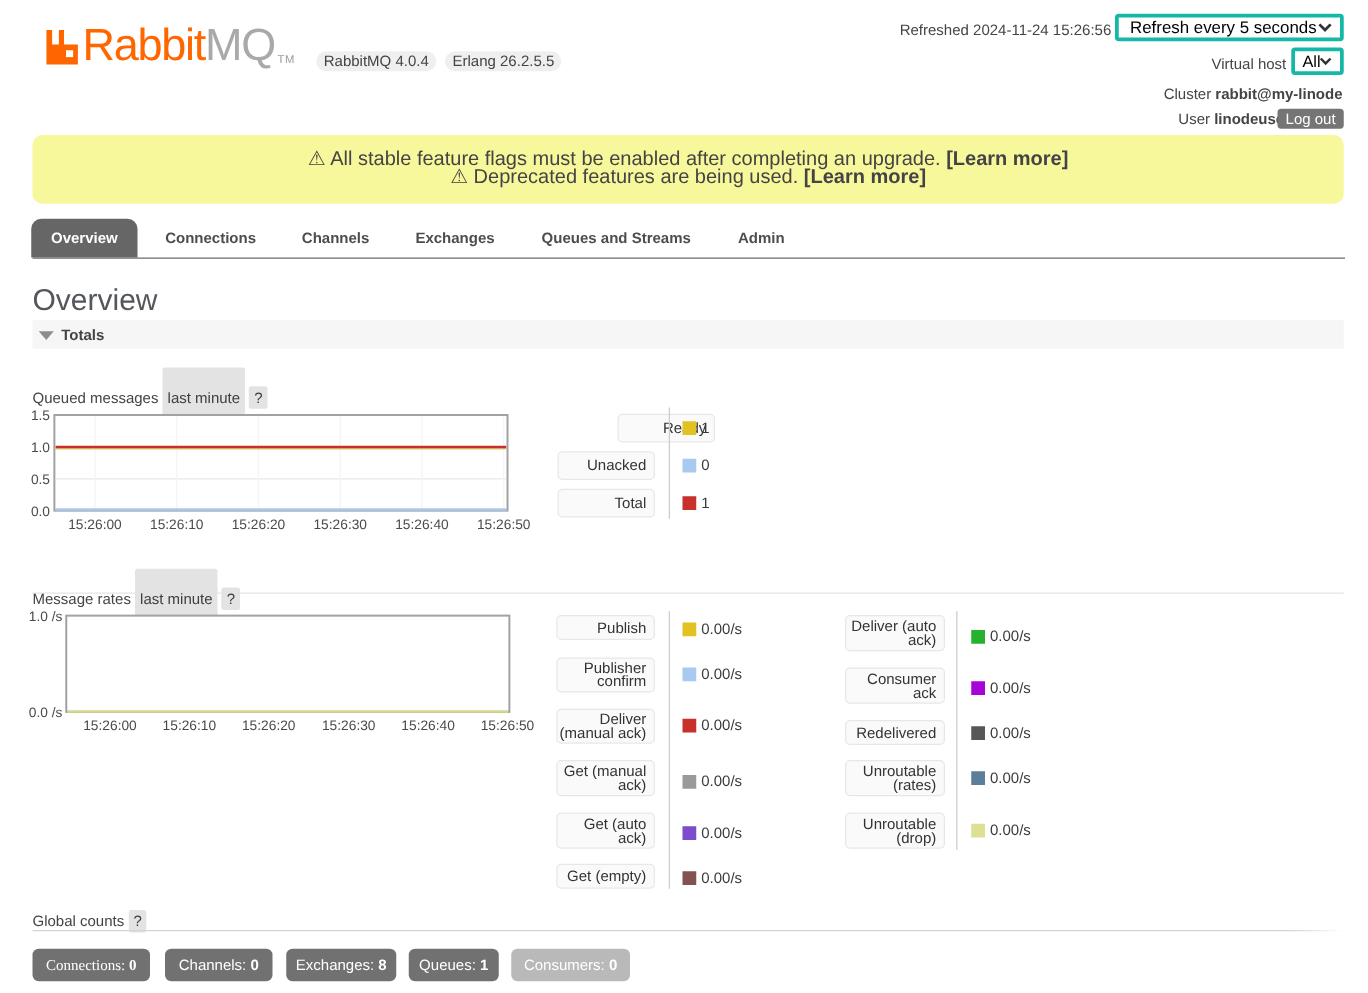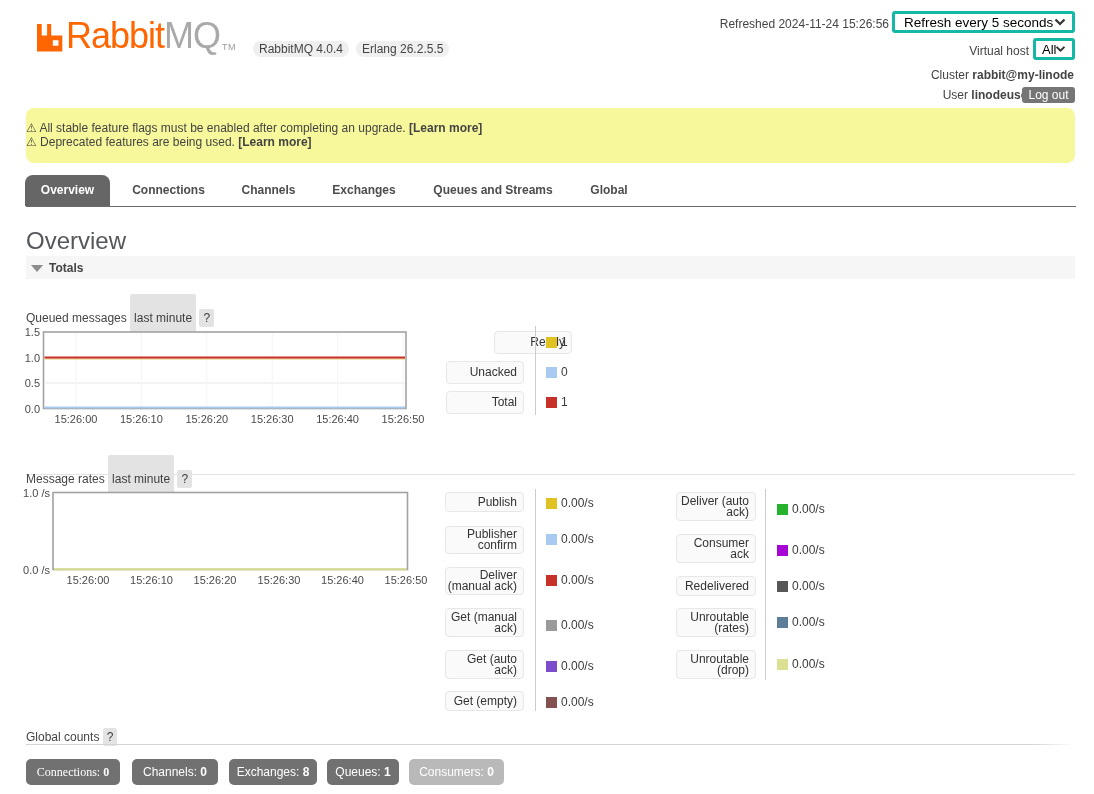--- a/index.html
+++ b/index.html
@@ -45,32 +45,32 @@
 <div class="selectbox" style="left:1033px;top:38px;width:42px;height:22px;">
   <span class="txt" style="left:6px;">All</span>
   <svg width="11" height="7" viewBox="0 0 12 8">
       <path d="M1.5 1.5 L6 6 L10.5 1.5" stroke="#333" stroke-width="2.2" fill="none"></path>
     </svg>
 </div>
 <div class="abs" style="right:20px;top:68px;font-size:12px;color:#444;">Cluster <b>rabbit@my-linode</b></div>
 <div class="abs" style="right:62px;top:88px;font-size:12px;color:#444;">User <b>linodeuser</b></div>
 <div class="abs" style="left:1022px;top:87px;width:53px;height:16px;background:#757575;border-radius:3px;color:#fff;font-size:12px;text-align:center;line-height:16px;">Log out</div>
 
-<div class="abs" style="left:26px;top:108px;width:1049px;height:55px;background:#f7f79b;border-radius:8px;color:#444;font-size:12px;text-align:left;line-height:14px;padding-top:13px;box-sizing:border-box;">
+<div class="abs" style="left:26px;top:108px;width:1049px;height:55px;background:#f7f79b;border-radius:8px;color:#444;font-size:16px;text-align:center;line-height:14px;padding-top:13px;box-sizing:border-box;">
   <div>⚠ All stable feature flags must be enabled after completing an upgrade. <b>[Learn more]</b></div>
   <div>⚠ Deprecated features are being used. <b>[Learn more]</b></div>
 </div>
 
 <div class="abs" style="left:26px;top:206px;width:1050px;height:1px;background:#6b6b6b;"></div>
 <div class="tab" style="left:25px;width:85px;background:#666;color:#fff;border-radius:8px 8px 0 0;">Overview</div>
 <div class="tab" style="left:120px;width:97px;">Connections</div>
 <div class="tab" style="left:229px;width:79px;">Channels</div>
 <div class="tab" style="left:320px;width:88px;">Exchanges</div>
 <div class="tab" style="left:421px;width:144px;">Queues and Streams</div>
-<div class="tab" style="left:577px;width:64px;">Global</div>
+<div class="tab" style="left:577px;width:64px;">Admin</div>
 
 <div class="abs" style="left:26px;top:227px;font-size:24px;color:#54575b;">Overview</div>
 
 <div class="abs" style="left:26px;top:256px;width:1049px;height:23px;background:#f6f6f6;">
   <span style="position:absolute;left:5px;top:9px;width:0;height:0;border-left:6.5px solid transparent;border-right:6.5px solid transparent;border-top:7px solid #8d8d8d;"></span>
   <span style="position:absolute;left:23px;top:5px;font-weight:bold;color:#444;font-size:12px;">Totals</span>
 </div>
 
 <div class="abs" style="left:26px;top:294px;font-size:12px;color:#444;">Queued messages <span class="minibadge">last minute</span> <span class="helpb">?</span></div>
 

